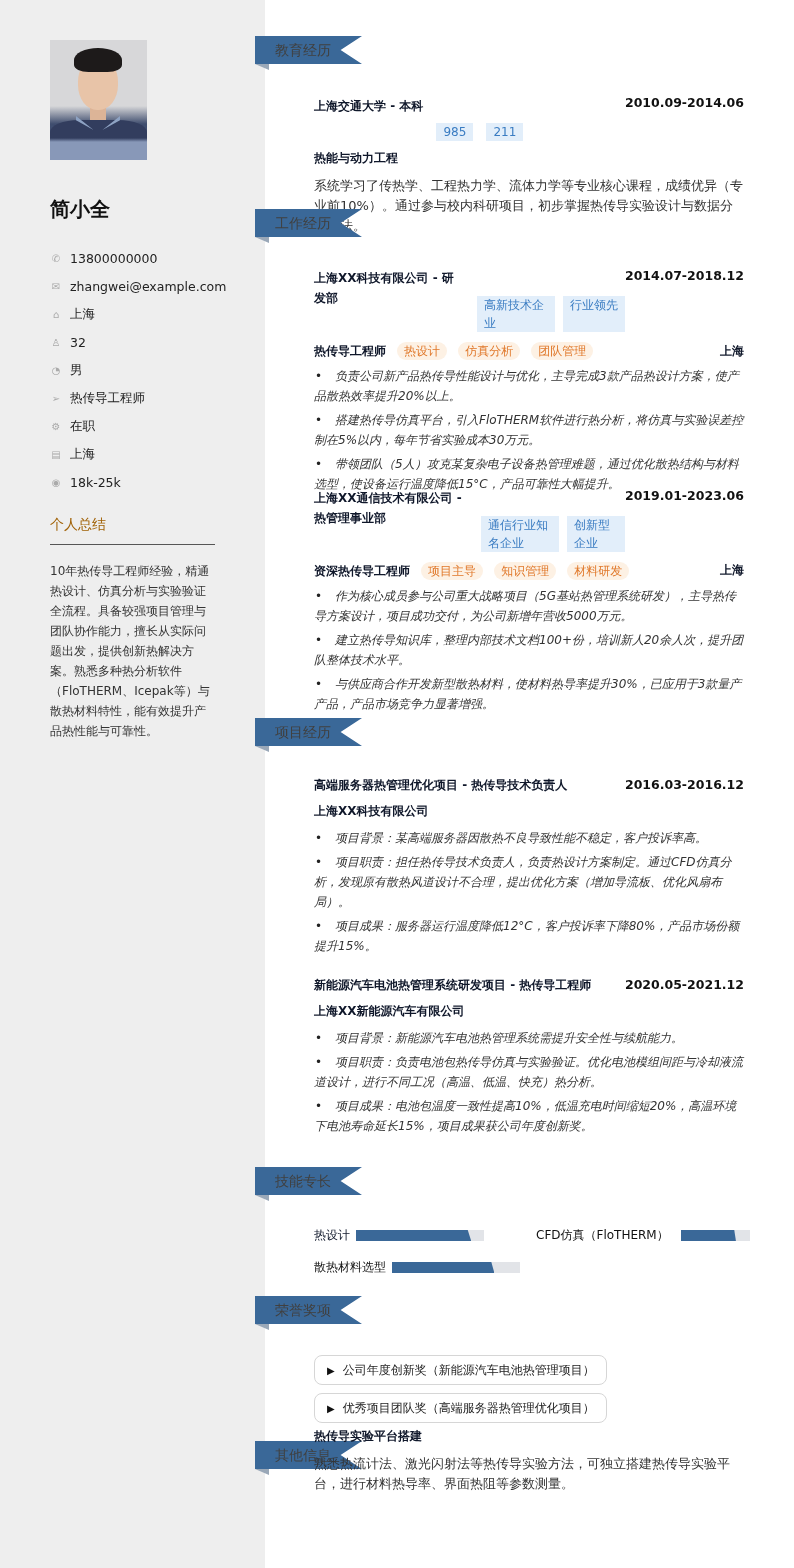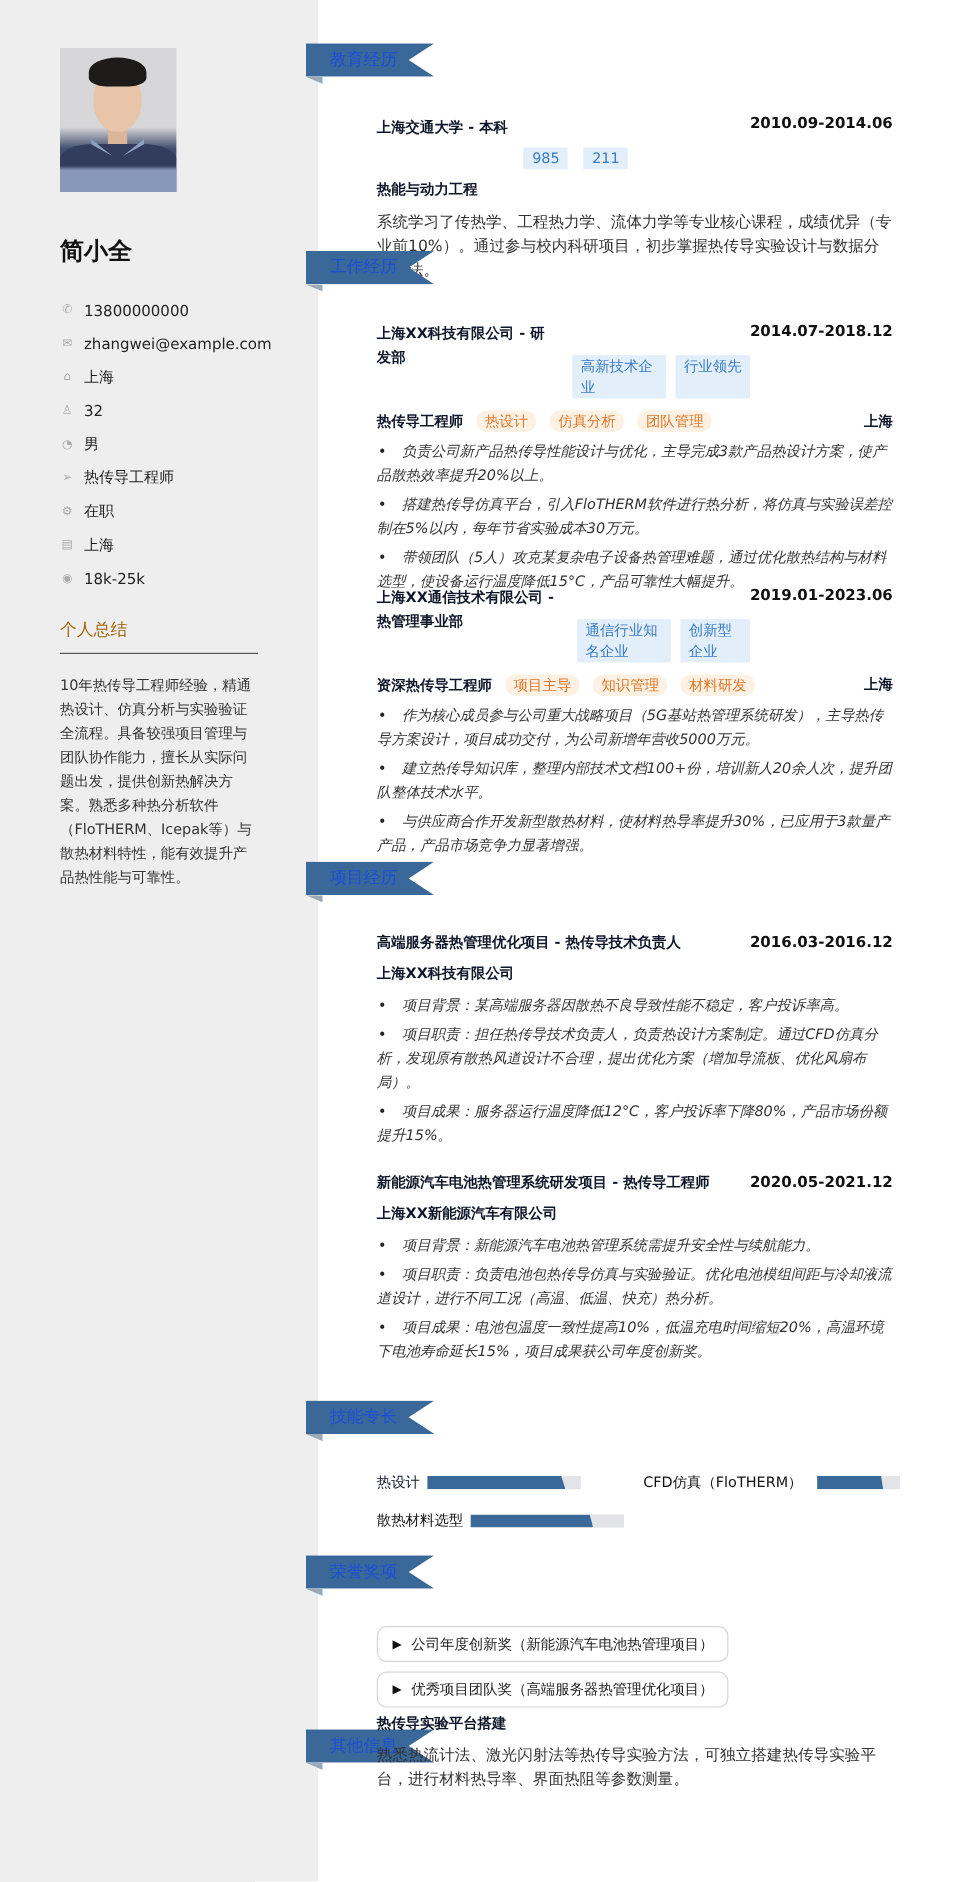--- a/index.html
+++ b/index.html
@@ -80,21 +80,21 @@
     background: #3a6898;
     clip-path: polygon(0 0, 100% 0, 80% 50%, 100% 100%, 0 100%);
   }
   .section-header .fold {
     position: absolute; left: 0; top: 28px; width: 14px; height: 6px;
     background: #9aa8b8;
     clip-path: polygon(0 0, 100% 0, 100% 100%);
   }
   .section-header .label {
     position: absolute; left: 20px; top: 0; line-height: 28px;
-    color: #1d4ed8; font-size: 14px;
+    color: #404040; font-size: 14px;
   }
 
   .main-item { position: absolute; left: 314px; width: 430px; }
   .row { display: flex; justify-content: space-between; align-items: flex-start; }
   .title-bold { font-size: 12px; font-weight: bold; color: #0f172a; }
   .date { font-size: 12.5px; font-weight: bold; color: #111; white-space: nowrap; }
   .tag-blue {
     display: inline-block; background: #e2eefa; color: #3a7cc2;
     font-size: 12px; padding: 0 7px; margin-left: 8px; line-height: 18px; vertical-align: top; margin-top: 28px;
   }

